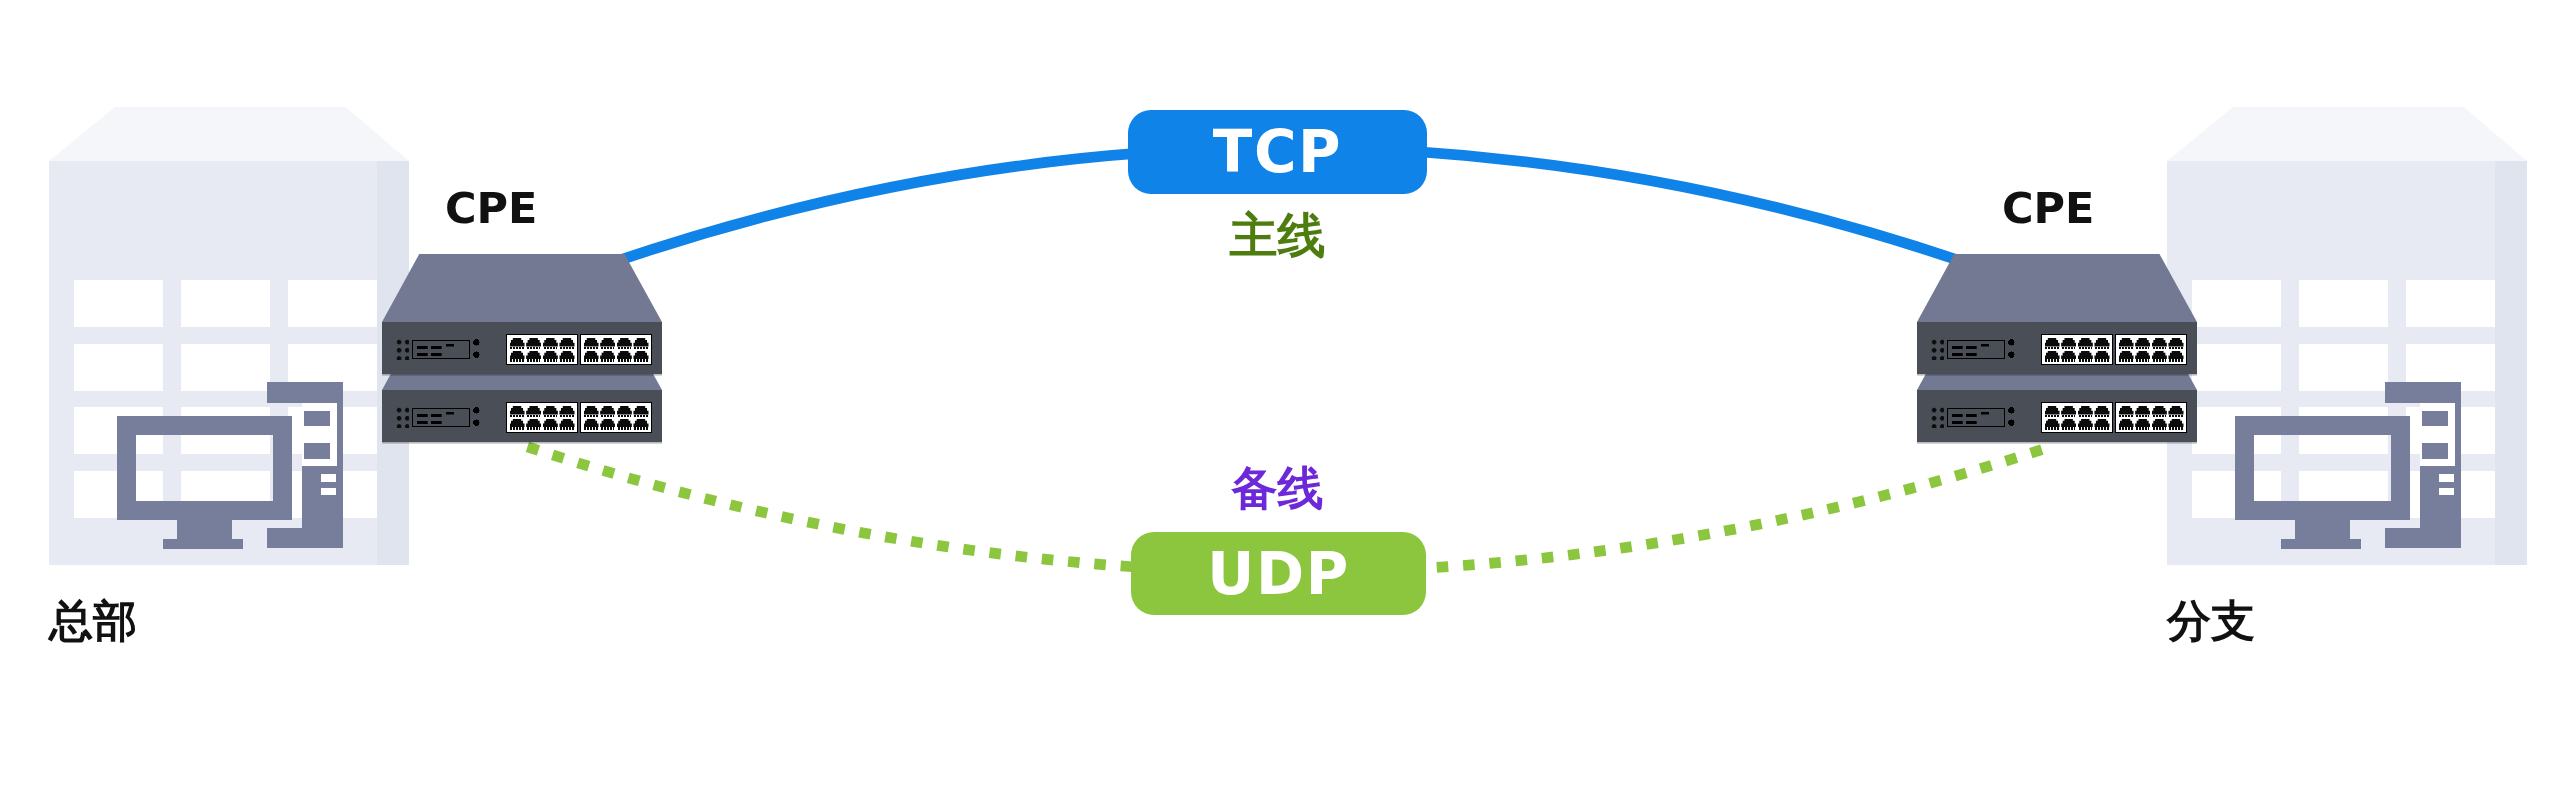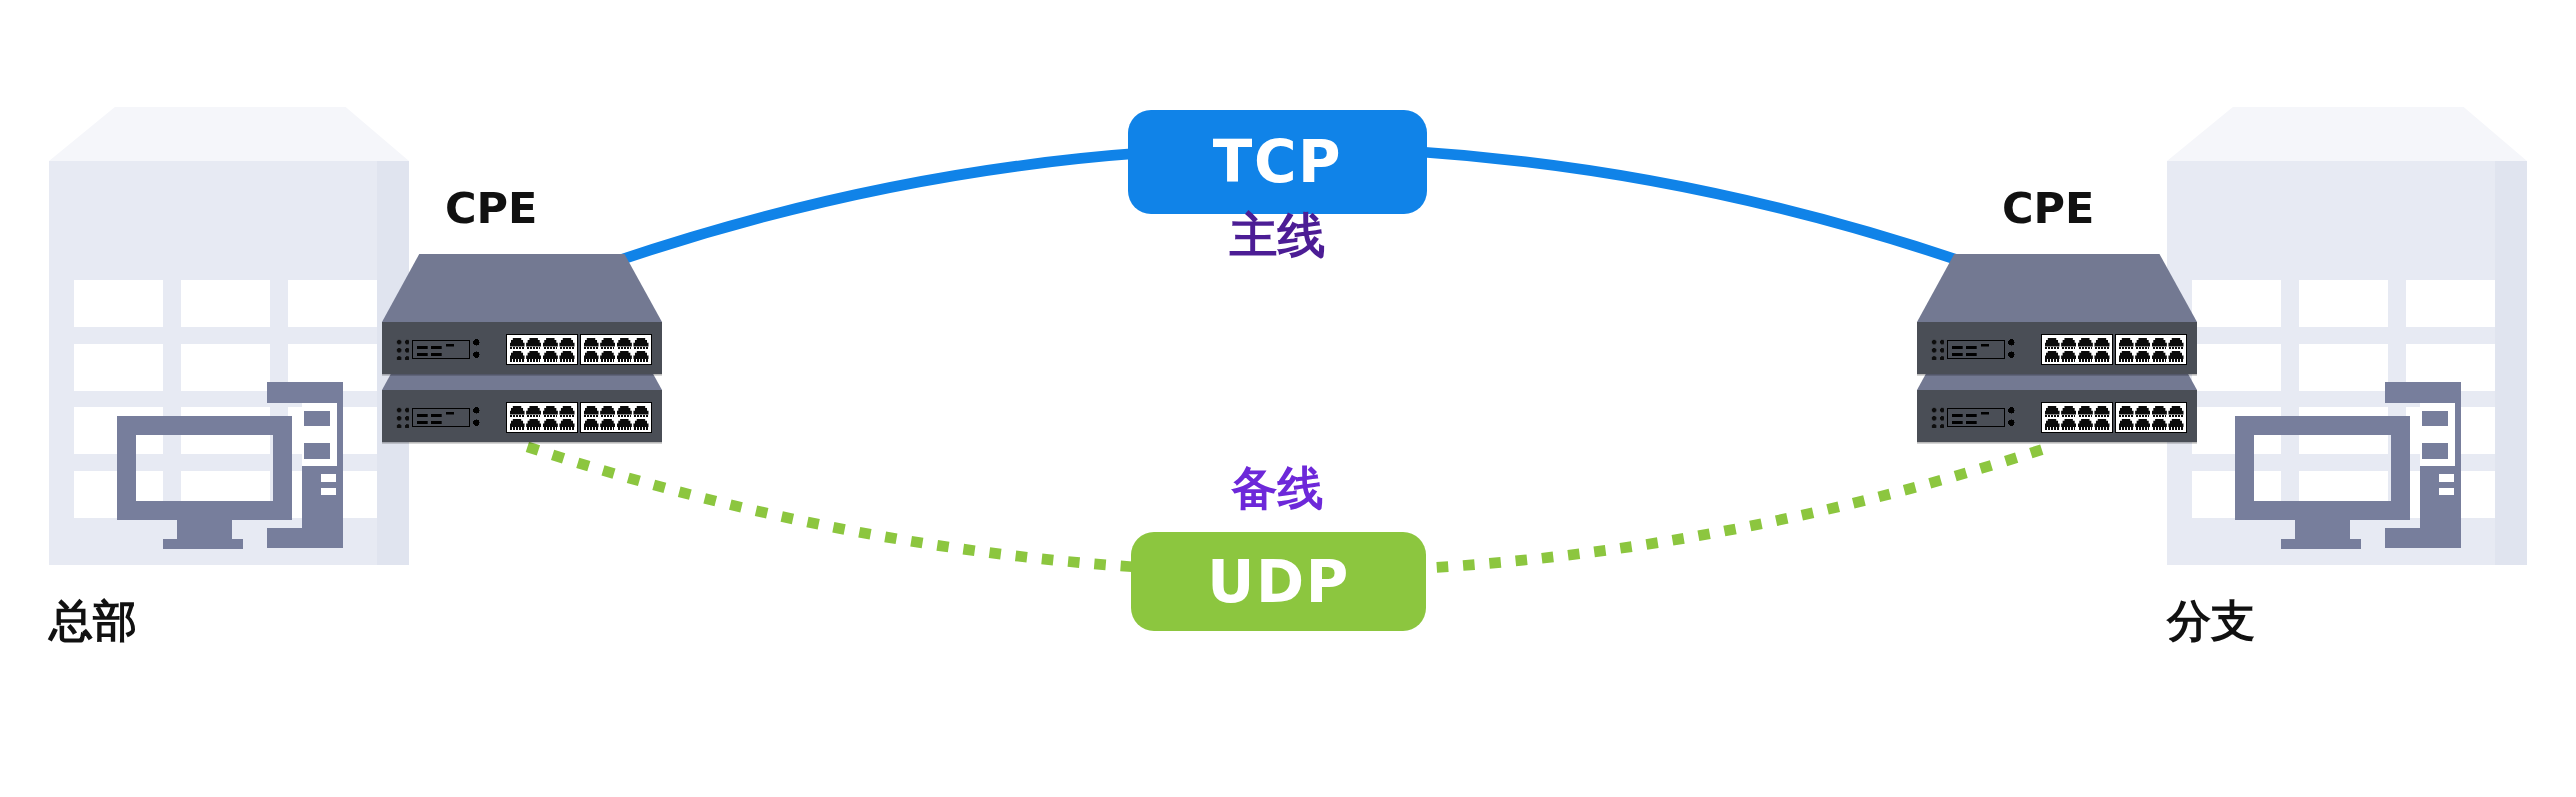--- a/index.html
+++ b/index.html
@@ -66,24 +66,24 @@
   .ports.p1{left:124px;} .ports.p2{left:198px;}
   .port{position:relative;}
   .port::before{content:'';position:absolute;left:0;right:0;top:0;bottom:2.5px;background:#0b0b0b;
     clip-path:polygon(0 100%,0 55%,10% 55%,10% 25%,22% 25%,22% 0,78% 0,78% 25%,90% 25%,90% 55%,100% 55%,100% 100%);}
   .port::after{content:'';position:absolute;left:0.8px;right:0.8px;bottom:0;height:2.5px;
     background:repeating-linear-gradient(90deg,#0b0b0b 0 1.6px,transparent 1.6px 3px);}
 
   
   .badge{position:absolute;z-index:5;display:flex;align-items:center;justify-content:center;
          color:#ffffff;font-weight:bold;font-size:58px;letter-spacing:1.6px;border-radius:23px;}
-  .badge-tcp{left:1128px;top:110px;width:299px;height:104px;background:#1083e8;}
-  .badge-udp{left:1131px;top:532px;width:295px;height:99px;background:#8cc63f;}
+  .badge-tcp{left:1128px;top:110px;width:299px;height:84px;background:#1083e8;}
+  .badge-udp{left:1131px;top:532px;width:295px;height:83px;background:#8cc63f;}
   .line-label{position:absolute;z-index:5;left:1154px;width:247px;text-align:center;font-weight:bold;}
-  .label-primary{top:204px;font-size:48px;color:#4c1d95;}
+  .label-primary{top:204px;font-size:48px;color:#4d7c0f;}
   .label-backup{top:458px;font-size:46px;color:#6d28d9;}
   .cpe-label{position:absolute;z-index:5;top:183px;width:132px;text-align:left;
              font-size:43px;font-weight:bold;color:#111;}
   .cpe-left{left:445px;} .cpe-right{left:2002px;}
   .site-label{position:absolute;z-index:5;top:592px;width:360px;
               font-size:44px;font-weight:bold;color:#111;}
   .site-left{left:49px;} .site-right{left:2167px;}
 </style>
 </head>
 <body>

